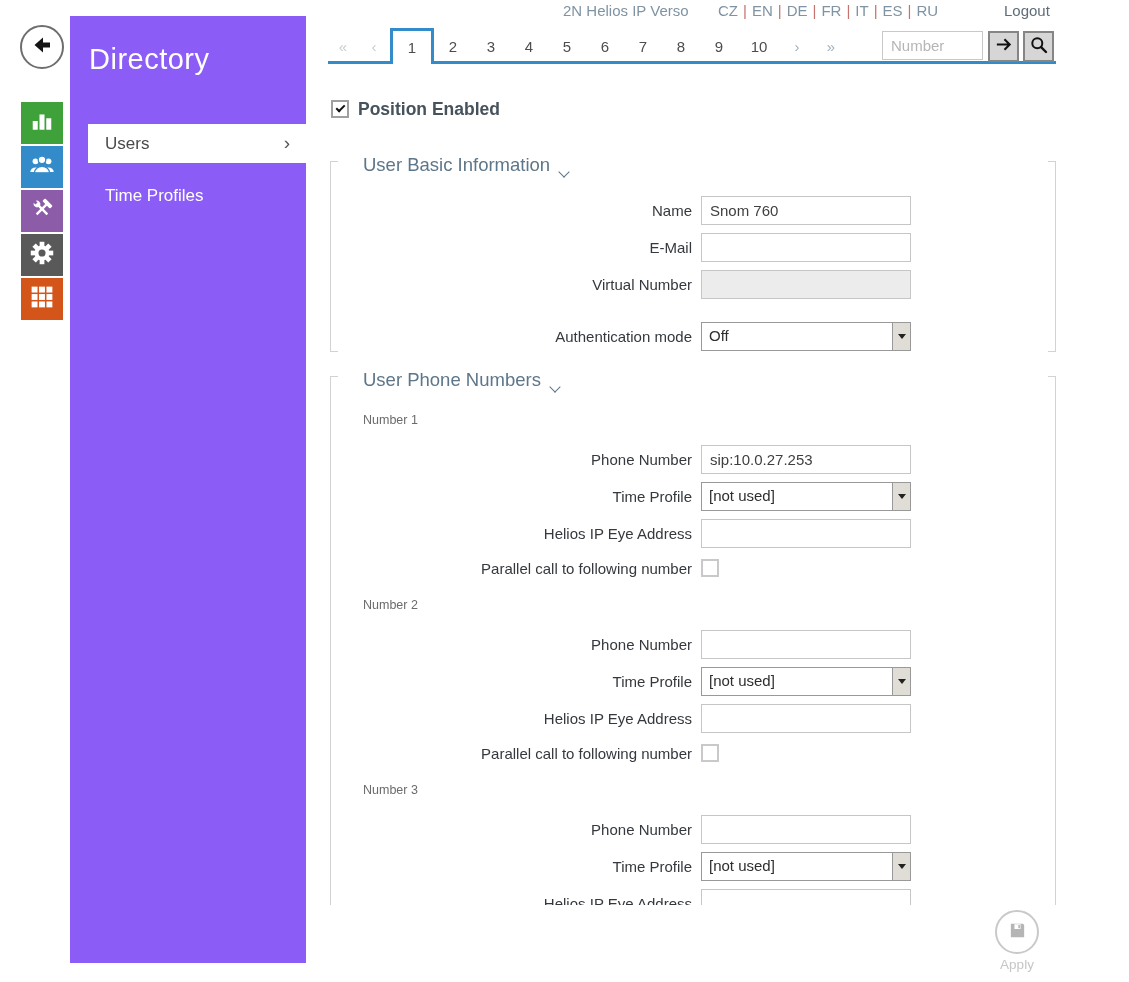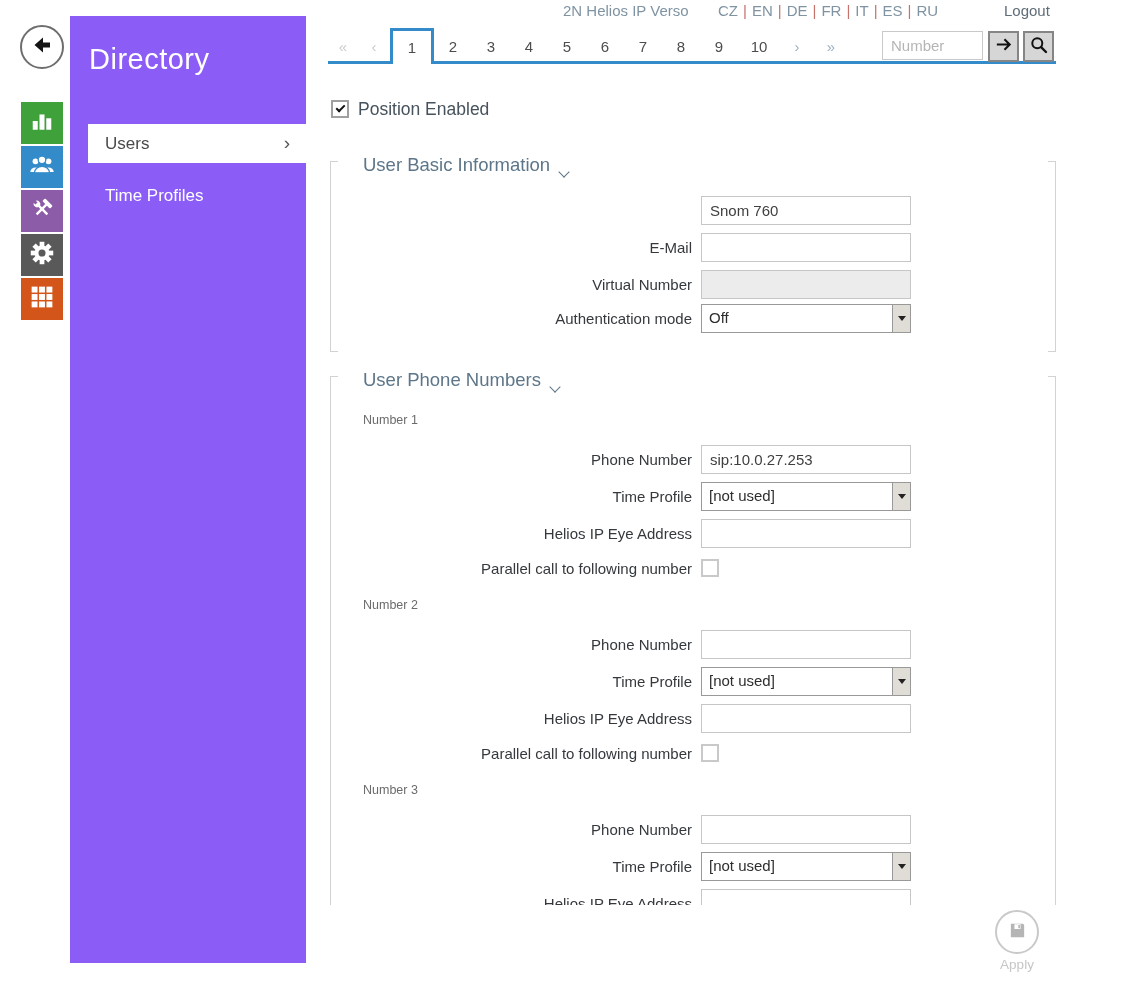--- a/index.html
+++ b/index.html
@@ -33,21 +33,21 @@
   #num-input { left:882px; top:31px; width:101px; height:29px; border:1px solid #c9c9c9; padding:0 8px; font-size:15px; color:#444; font-family:inherit; }
   #num-input::placeholder { color:#b5b5b5; }
   .sq-btn { top:31px; width:31px; height:31px; background:#d6d6d6; border:2px solid #858585; display:flex; align-items:center; justify-content:center; cursor:pointer; }
   
   #content { left:328px; top:90px; width:728px; height:815px; overflow:hidden; }
   .cb { width:18px; height:18px; background:#fff; position:absolute; cursor:pointer; }
   .cb .mark { display:none; position:absolute; left:3px; top:3px; width:9px; height:5px;
     border-left:2.5px solid #111; border-bottom:2.5px solid #111; transform:rotate(-45deg); }
   .cb.checked .mark { display:block; }
   #pos-cb { left:3px; top:10px; border:2px solid #a0a0a0; }
-  #pos-lbl { left:30px; top:9px; font-size:17.5px; color:#46525c; font-weight:400; cursor:default; }
+  #pos-lbl { left:30px; top:9px; font-size:17.5px; color:#46525c; font-weight:700; cursor:default; }
   .sect { position:absolute; left:2px; width:726px; }
   .sect::before { content:""; position:absolute; left:0; top:3px; bottom:0; width:7px;
     border:1px solid #d2d2d2; border-right:none; }
   .sect::after { content:""; position:absolute; right:0; top:3px; bottom:0; width:7px;
     border:1px solid #d2d2d2; border-left:none; }
   .shead { position:absolute; left:33px; top:-4px; font-size:18.5px; font-weight:300; color:#5d7689;
     display:flex; align-items:flex-end; }
   .shead .vchev { width:8px; height:8px; border-right:1.5px solid #5d7689; border-bottom:1.5px solid #5d7689;
     transform:rotate(45deg); margin-left:10px; margin-top:-4px; }
   .frow { position:absolute; left:0; width:726px; height:29px; }
@@ -202,31 +202,32 @@
       <span class="mark"></span>
     </div>
   <div id="pos-lbl" class="abs">Position Enabled</div>
 
   <div class="sect" style="top:68px; height:194px;">
     <div class="shead">
       <span>User Basic Information</span>
       <span class="vchev"></span>
     </div>
     <div class="frow" style="top:38px">
+      <label class="flabel">Name</label>
       <input class="finput" value="Snom 760" style="">
     </div>
     <div class="frow" style="top:75px">
       <label class="flabel">E-Mail</label>
       <input class="finput" value="" style="">
     </div>
     <div class="frow" style="top:112px">
       <label class="flabel">Virtual Number</label>
       <input class="finput" disabled="" value="" style="">
     </div>
-    <div class="frow" style="top:146px">
+    <div class="frow" style="top:164px">
       <label class="flabel">Authentication mode</label>
       <div class="fselect">
         <span class="txt">Off</span>
         <span class="dbtn">
             <span class="tri"></span>
           </span>
       </div>
     </div>
   </div>
 

